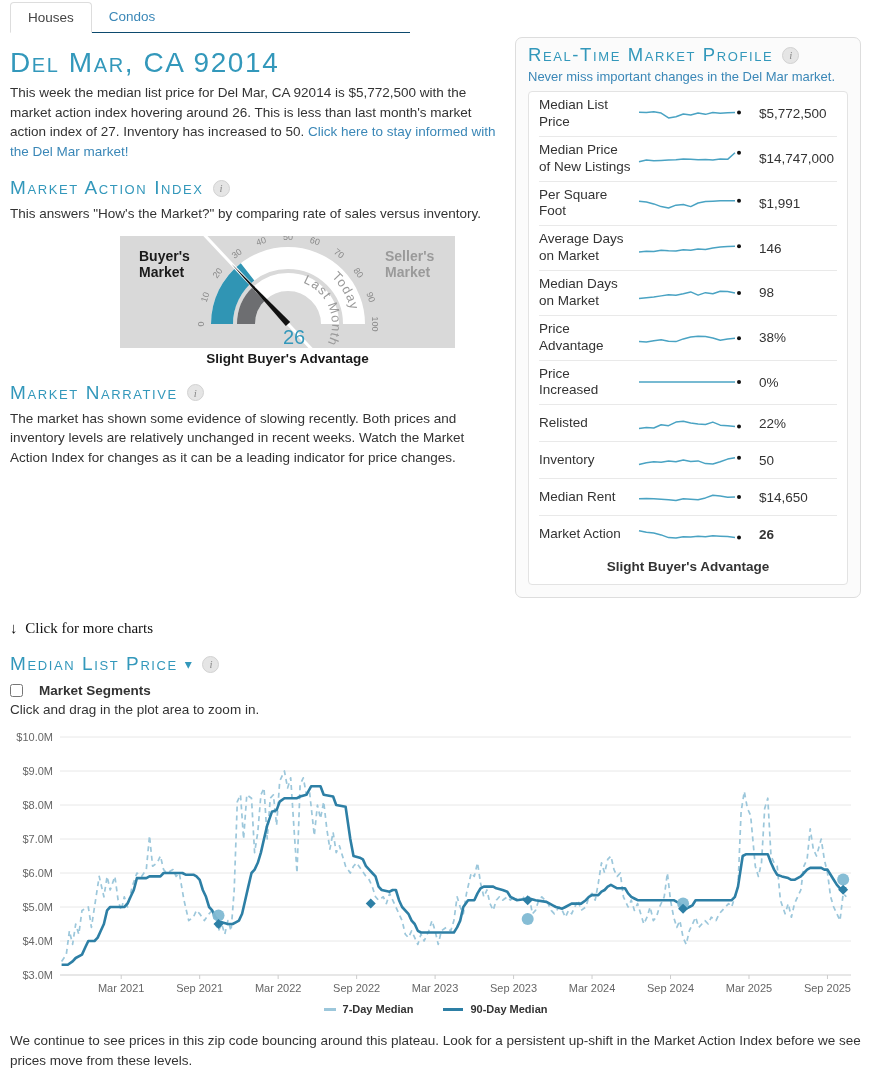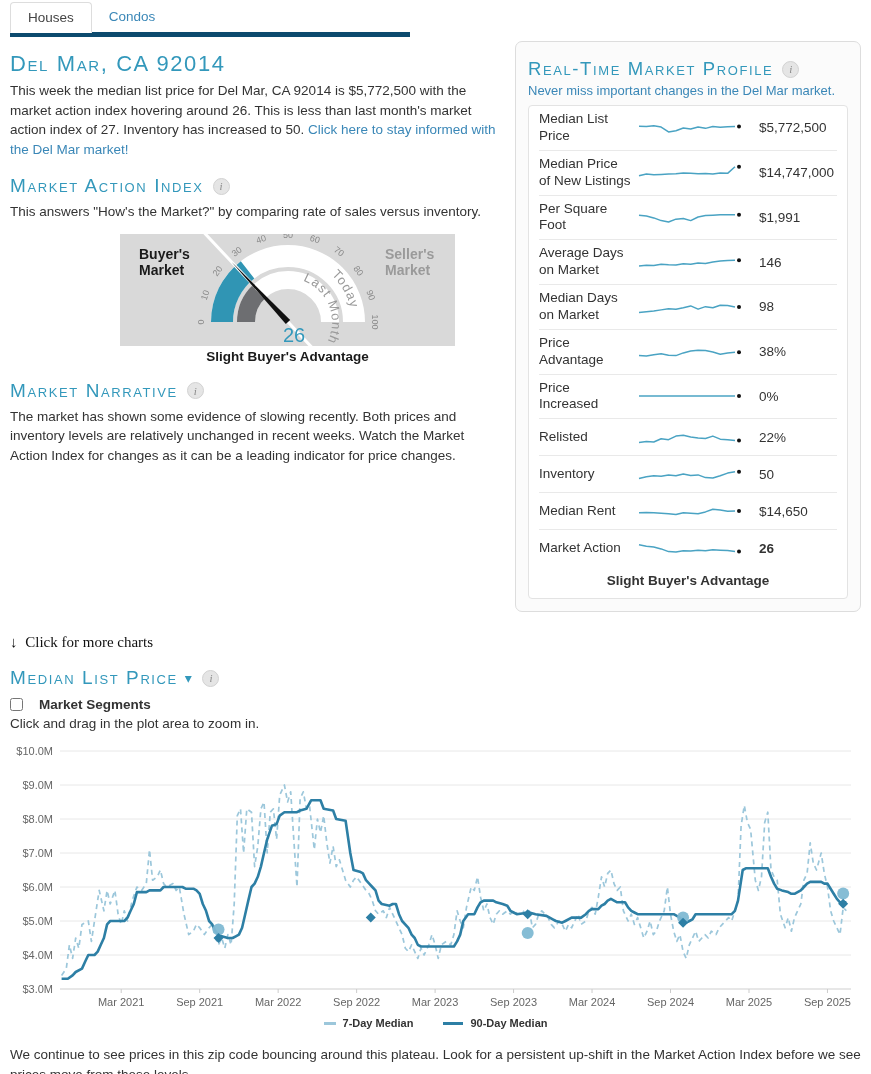--- a/index.html
+++ b/index.html
@@ -1,28 +1,28 @@
 <!DOCTYPE html>
 <html><head>
 <meta charset="utf-8">
 <style>
   * { box-sizing: border-box; }
   html,body { margin:0; padding:0; background:#fff; }
   body { width:871px; font-family:"Liberation Sans", sans-serif; color:#333; font-size:13.5px; }
   .page { width:871px; padding:0 10px 20px 10px; }
 
   
-  .tabs { display:flex; width:400px; border-bottom:5px solid #0c4a6e; margin-top:2px; }
+  .tabs { display:flex; width:400px; border-bottom:1px solid #0c4a6e; margin-top:2px; }
   .tab { padding:7px 17px; font-size:13.5px; cursor:pointer; }
   .tab.active { background:#fff; border:1px solid #ddd; border-bottom:1px solid #fff; margin-bottom:-1px; border-radius:4px 4px 0 0; color:#444; }
   .tab.inactive { color:#3a87b7; }
 
   
   .h-teal { color:#3398bb; font-variant:small-caps; letter-spacing:1.6px; font-weight:normal; margin:0; display:flex; align-items:center; gap:9px; }
-  h1.h-teal { font-size:22px; margin:14px 0 4px; }
+  h1.h-teal { font-size:28px; margin:14px 0 4px; }
   h2.h-teal { font-size:19px; margin:16px 0 5px; }
   .info-icon { width:17px; height:17px; flex:none; border-radius:50%; background:#e5e5e5; border:1px solid #d2d2d2;
     color:#8a8a8a; font-family:"Liberation Serif", serif; font-style:italic; font-size:11px; font-variant:normal;
     letter-spacing:0; display:inline-flex; align-items:center; justify-content:center; }
   .caret { font-size:14px; color:#3398bb; margin-left:-2px; }
 
   a { color:#3a87b7; text-decoration:none; cursor:pointer; }
   p { line-height:1.45; margin:3px 0 8px; }
   .date { font-weight:bold; margin:8px 0 1px; }
 
@@ -32,21 +32,21 @@
 
   
   .gauge-wrap { width:335px; margin:12px 0 0 110px; text-align:center; }
   .gauge-box { position:relative; width:335px; height:112px; background:#d9d9d9; overflow:hidden; }
   .gauge-side { position:absolute; top:12px; width:64px; font-weight:bold; font-size:14px; line-height:1.15; text-align:left;margin-left:9px; }
   .gauge-side.left { left:10px; color:#1a1a1a; }
   .gauge-side.right { right:6px; color:#9a9a9a; }
   .gauge-caption { font-weight:bold; margin-top:3px; color:#1a1a1a; }
 
   
-  .panel { width:346px; flex:none; border:1px solid #ddd; border-radius:7px; background:#fbfbfb; padding:10px 12px 12px; margin-top:4px; }
+  .panel { width:346px; flex:none; border:1px solid #ddd; border-radius:7px; background:#fbfbfb; padding:0 12px 12px; margin-top:4px; }
   .panel h2.h-teal { margin:6px 0 3px; font-size:18.5px; }
   .panel-sub { color:#3a87b7; font-size:13px; margin:0 0 7px; }
   .card { background:#fff; border:1px solid #e3e3e3; border-radius:4px; padding:0 10px; }
   .prow { display:flex; align-items:center; border-bottom:1px solid #e9e9e9; padding:5px 0; min-height:35px; }
   .prow .lbl { flex:1; padding-right:4px; line-height:1.25; }
   .prow .spark { flex:none; }
   .prow .val { width:94px; flex:none; padding-left:16px; }
   .prow .val.bold { font-weight:bold; }
   .card-footer { text-align:center; font-weight:bold; padding:7px 0 10px; }
 

